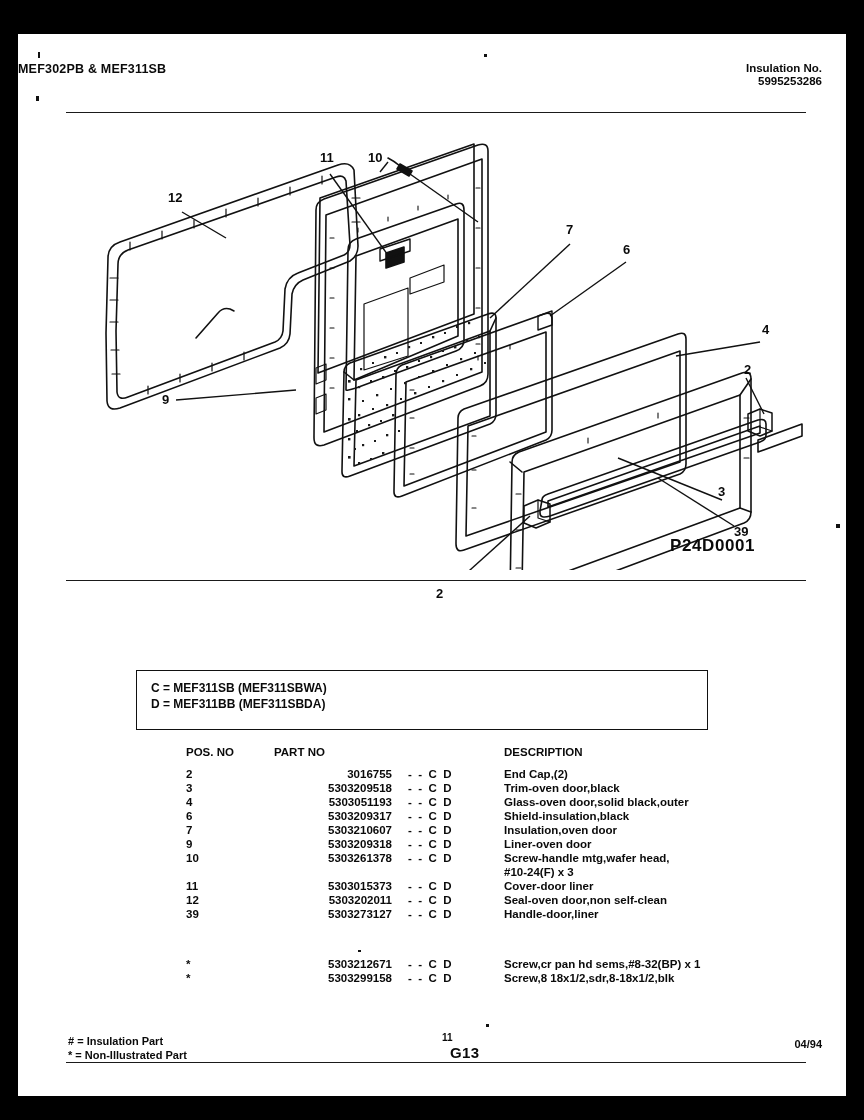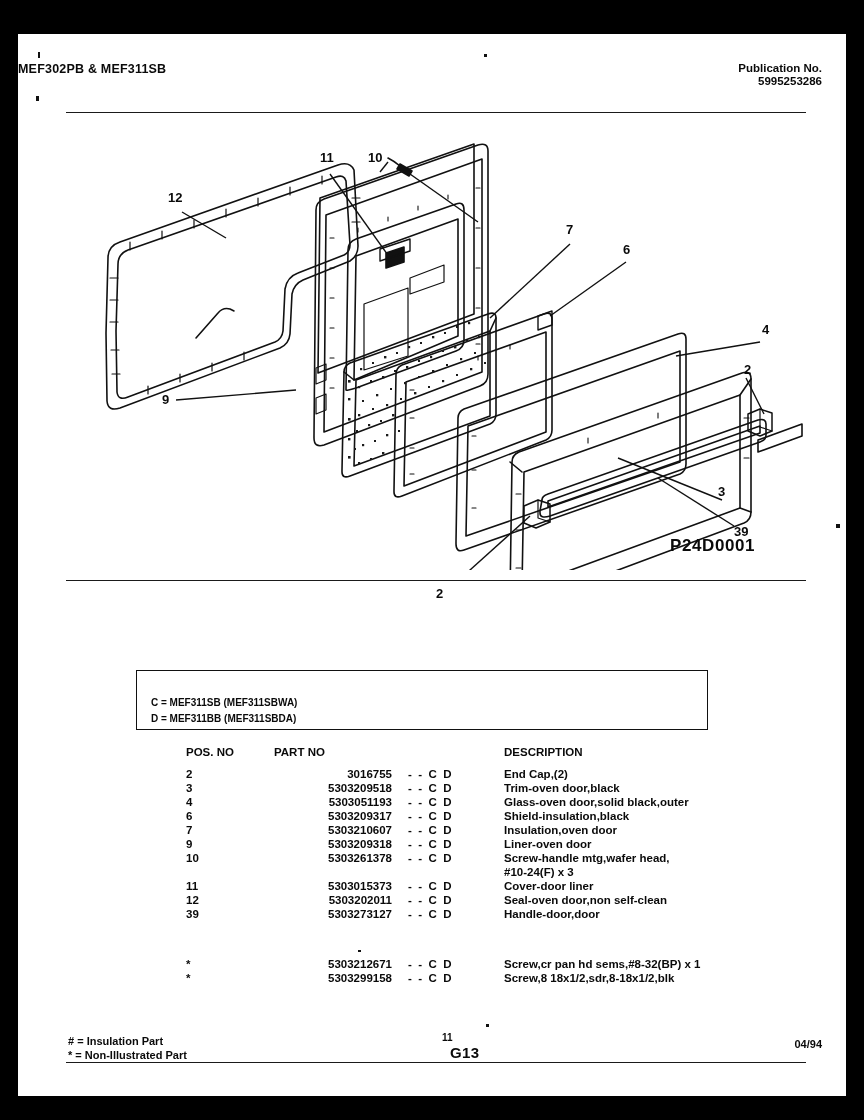--- a/index.html
+++ b/index.html
@@ -106,25 +106,24 @@
   .legend {
     position: absolute;
     left: 118px; top: 636px;
     width: 570px; height: 58px;
     border: 1.5px solid #111;
     background: #fff;
   }
   .legend-line {
     position: absolute;
     left: 14px;
-    font-size: 10px;
+    font-size: 12px;
     font-weight: bold;
     color: #0a0a0a;
     white-space: nowrap;
-    margin-top: 16px;
   }
   .legend-line.l0 { top: 10px; }
   .legend-line.l1 { top: 26px; }
 
   
   .table {
     position: absolute;
     left: 168px; top: 712px;
     width: 600px;
   }
@@ -218,21 +217,21 @@
 </head>
 <body>
 
 <div class="scan-frame"></div>
 
 <div class="page">
 
   <div class="hdr-models">MEF302PB &amp; MEF311SB</div>
 
   <div class="hdr-pub">
-    <div>Publication No.</div>
+    <div>Insulation No.</div>
     <div>5995253286</div>
   </div>
 
 
   <div class="rule-top"></div>
 
   <div class="drawing">
     <svg width="756" height="452" viewBox="0 0 756 452">
       <g fill="none" stroke="#111" stroke-width="1.6" stroke-linejoin="round" stroke-linecap="round">
 
@@ -525,21 +524,21 @@
     <div class="t-row">
       <div class="col-pos">12</div>
       <div class="col-part">5303202011</div>
       <div class="col-marks">-  -  C  D</div>
       <div class="col-desc">Seal-oven door,non self-clean</div>
     </div>
     <div class="t-row">
       <div class="col-pos">39</div>
       <div class="col-part">5303273127</div>
       <div class="col-marks">-  -  C  D</div>
-      <div class="col-desc">Handle-door,door</div>
+      <div class="col-desc">Handle-door,liner</div>
     </div>
 
     <div class="t-row gap"></div>
     <div class="t-row gap"></div>
 
     <div class="t-row">
       <div class="col-pos">*</div>
       <div class="col-part">5303212671</div>
       <div class="col-marks">-  -  C  D</div>
       <div class="col-desc">Screw,cr pan hd sems,#8-32(BP) x 1</div>

